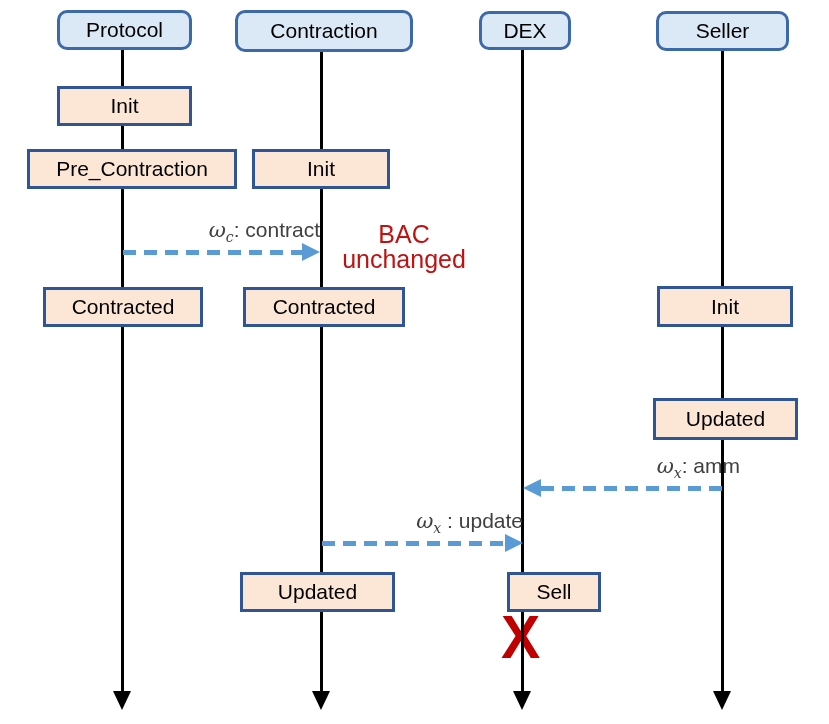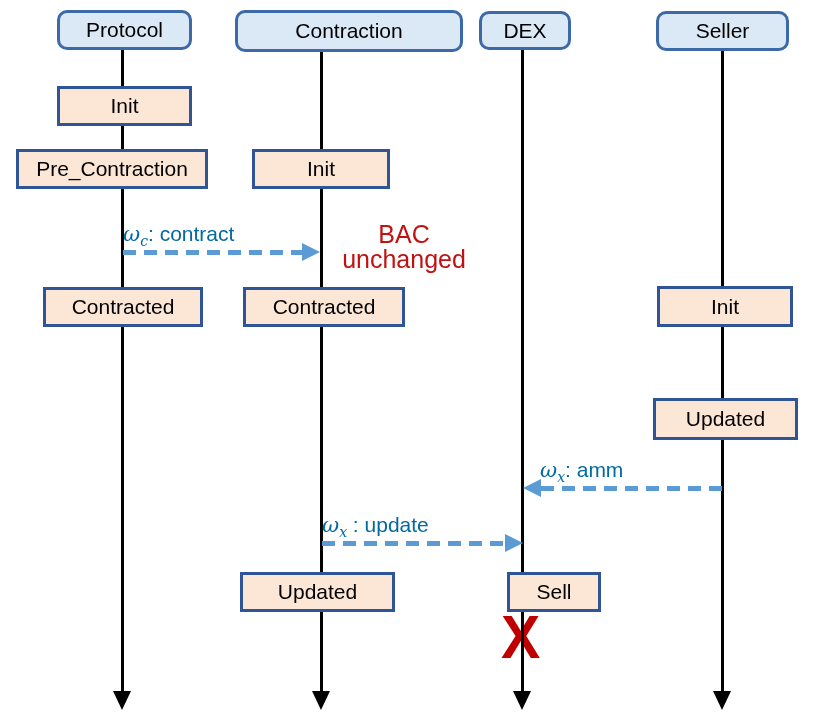--- a/index.html
+++ b/index.html
@@ -22,22 +22,22 @@
 
   .msg-line { position: absolute; height: 5px; z-index: 3;
     background: repeating-linear-gradient(to right, #5b9bd5 0 13px, transparent 13px 21px); }
   .msg-head-right { position: absolute; width: 0; height: 0; z-index: 3;
     border-top: 9px solid transparent; border-bottom: 9px solid transparent;
     border-left: 18px solid #5b9bd5; }
   .msg-head-left { position: absolute; width: 0; height: 0; z-index: 3;
     border-top: 9px solid transparent; border-bottom: 9px solid transparent;
     border-right: 18px solid #5b9bd5; }
 
-  .msg-label { position: absolute; font-size: 21px; line-height: 36px;
-    text-align: left; z-index: 4; color: #0369a1; }
+  .msg-label { position: absolute; font-size: 21px; line-height: 27px;
+    text-align: right; z-index: 4; color: #404040; }
   .omega { font-style: italic; font-family: "DejaVu Serif", serif; }
   .omega-sub { font-style: italic; font-family: "DejaVu Serif", serif;
     font-size: 14px; vertical-align: -5px; }
   .msg-text { white-space: pre; }
 
   .bac-note { position: absolute; color: #c11212; font-size: 25px; line-height: 25px;
     text-align: center; z-index: 4; }
 
   .x-mark { position: absolute; color: #c00000; font-weight: bold; font-size: 62px;
     line-height: 62px; z-index: 1; transform: scaleX(0.95); }
@@ -55,34 +55,34 @@
   <div class="lifeline" style="left:721px; top:51px; height:642px;"></div>
 
   <div class="lifeline-arrowhead" style="left:113px; top:691px;"></div>
   <div class="lifeline-arrowhead" style="left:312px; top:691px;"></div>
   <div class="lifeline-arrowhead" style="left:513px; top:691px;"></div>
   <div class="lifeline-arrowhead" style="left:713px; top:691px;"></div>
 
   <div class="header" style="left:57px;  top:10px; width:135px; height:40px;">
     <span>Protocol</span>
   </div>
-  <div class="header" style="left:235px; top:10px; width:228px; height:42px;">
+  <div class="header" style="left:235px; top:10px; width:178px; height:42px;">
     <span>Contraction</span>
   </div>
   <div class="header" style="left:479px; top:11px; width:92px; height:39px;">
     <span>DEX</span>
   </div>
   <div class="header" style="left:656px; top:11px; width:133px; height:40px;text-align:right;">
     <span>Seller</span>
   </div>
 
   <div class="state" style="left:57px; top:86px; width:135px; height:40px;">
     <span>Init</span>
   </div>
-  <div class="state" style="left:16px; top:149px; width:192px; height:40px;">
+  <div class="state" style="left:27px; top:149px; width:210px; height:40px;">
     <span>Pre_Contraction</span>
   </div>
   <div class="state" style="left:43px; top:287px; width:160px; height:40px;">
     <span>Contracted</span>
   </div>
 
   <div class="state" style="left:252px; top:149px; width:138px; height:40px;">
     <span>Init</span>
   </div>
   <div class="state" style="left:243px; top:287px; width:162px; height:40px;">

